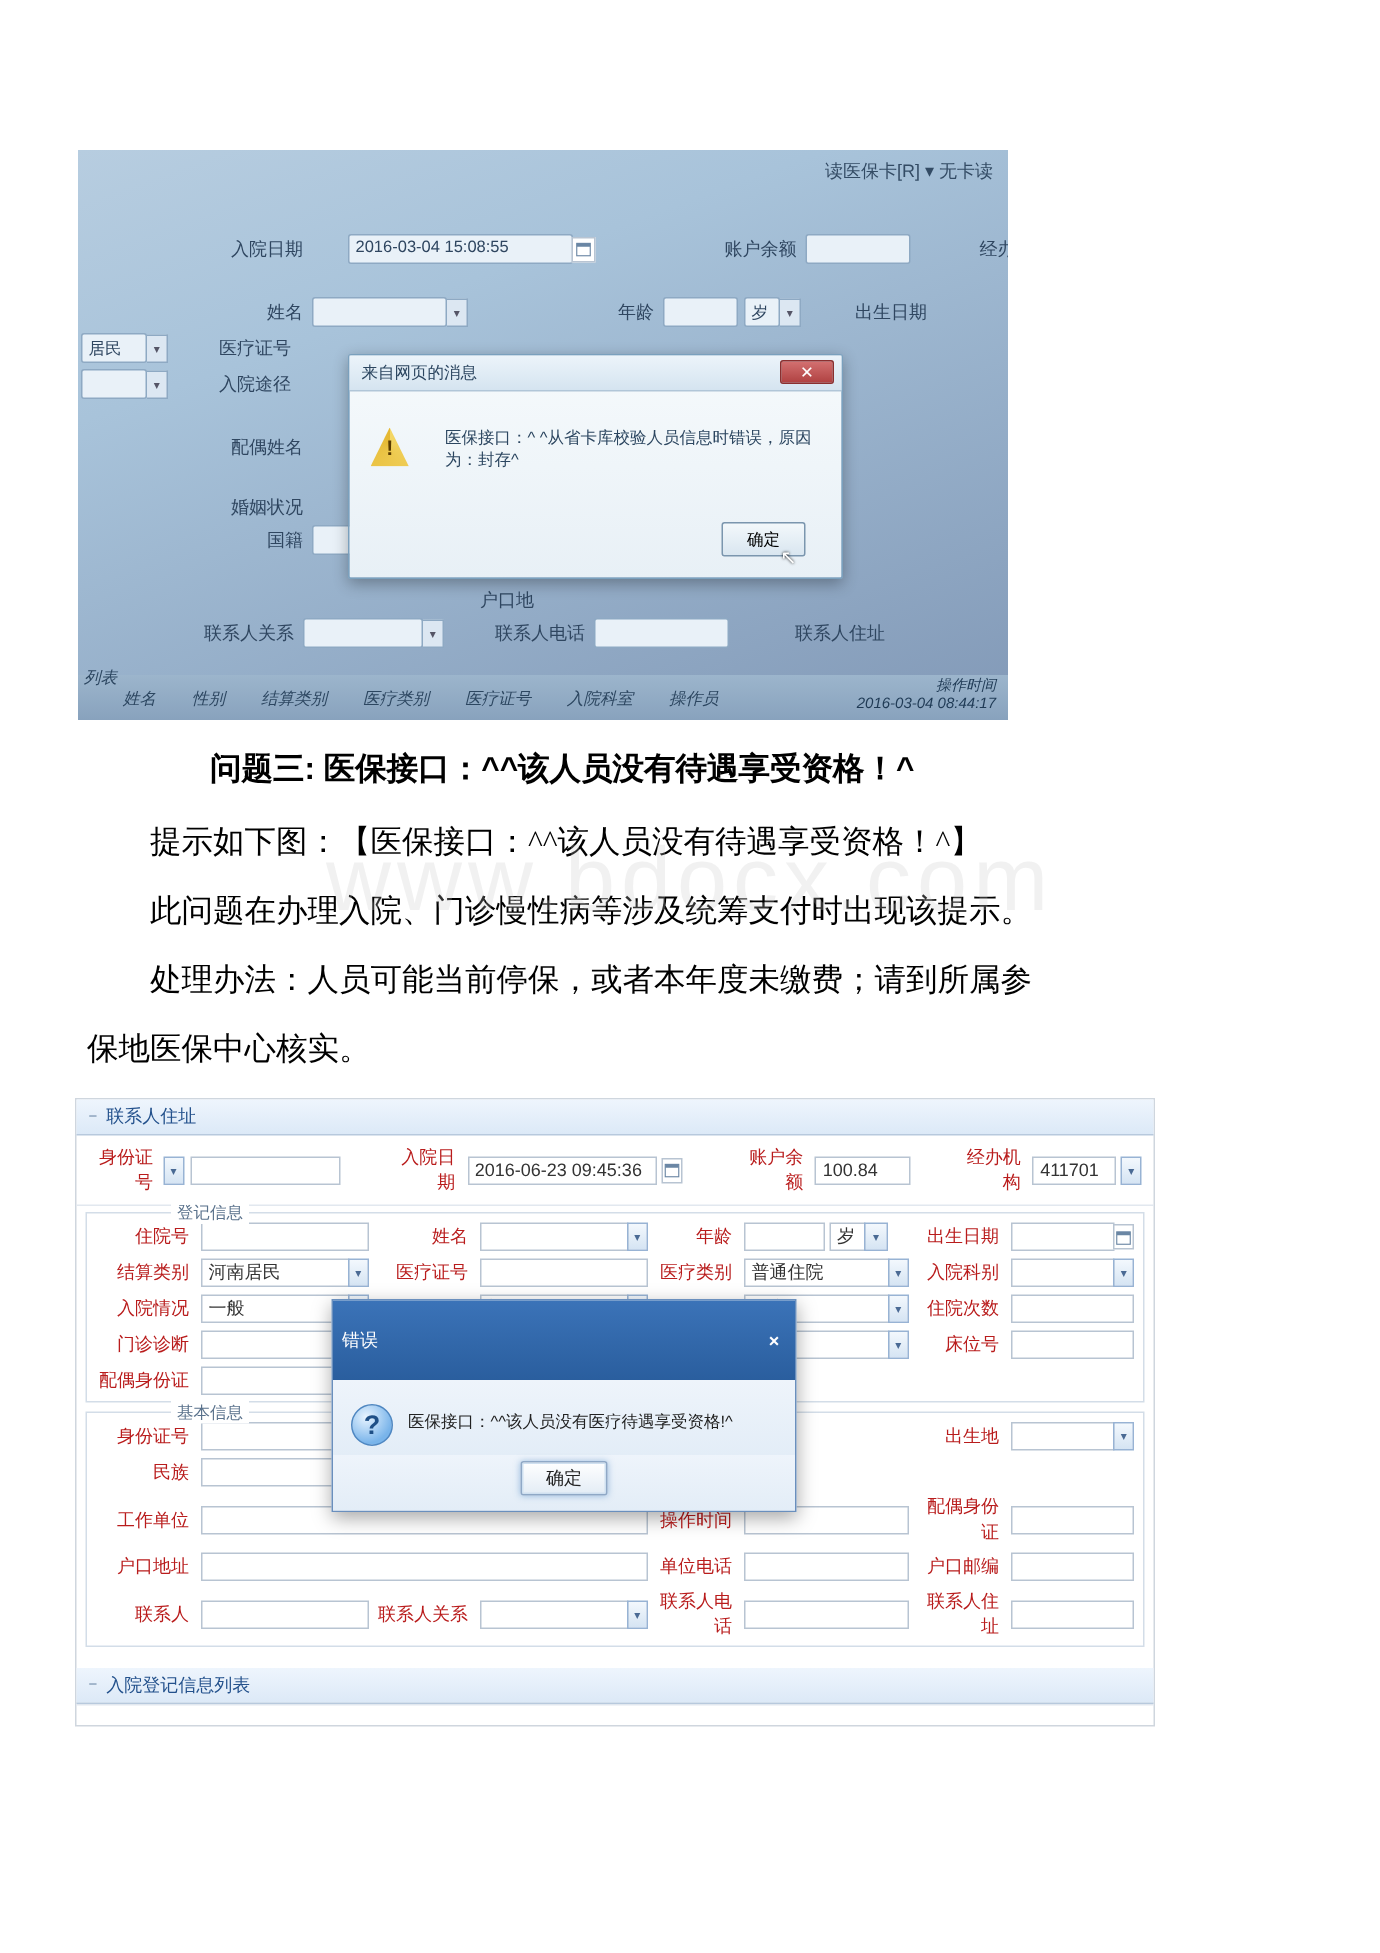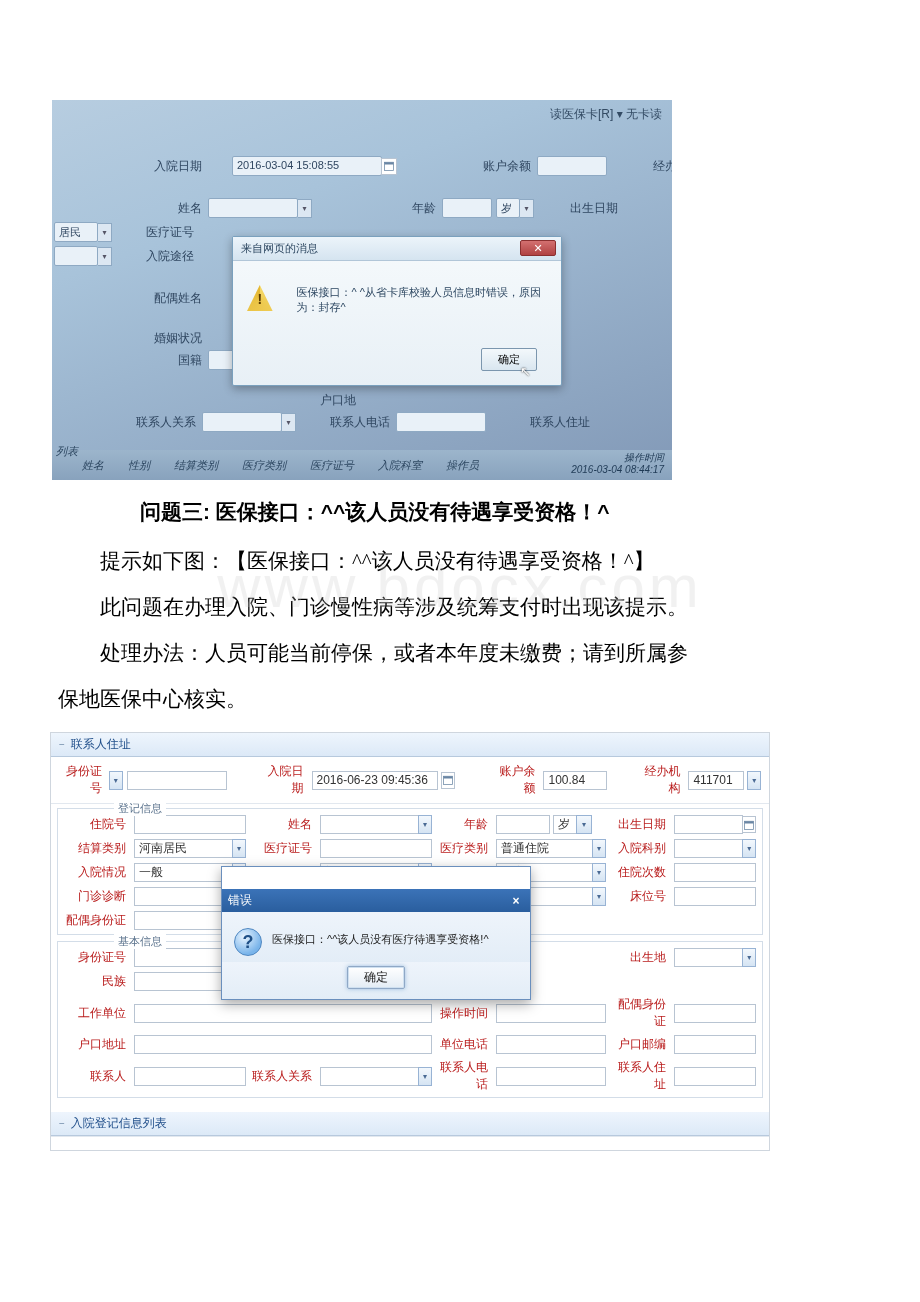--- a/index.html
+++ b/index.html
@@ -195,24 +195,23 @@
     width:310px;
     border:1px solid #6a8fbd;
     background:#fff;
     box-shadow:0 4px 12px rgba(0,0,0,0.35);
     z-index:5;
     font-size:12px;
   }
   .ui-dlg-title {
     background:linear-gradient(#3b73b8,#2a5e9e);
     color:#fff;
-    padding:3px 6px;
+    padding:18px 6px;
     display:flex; justify-content:space-between; align-items:center;
     font-size:12px;
-    margin-top:22px;
   }
   .ui-dlg-close {
     width:16px; height:14px;
     display:flex; align-items:center; justify-content:center;
     color:#fff; font-size:12px; font-weight:bold;
     cursor:pointer;
   }
   .ui-dlg-body {
     background:linear-gradient(#eef4fb,#e3edf7);
     padding:16px 12px 6px 12px;

